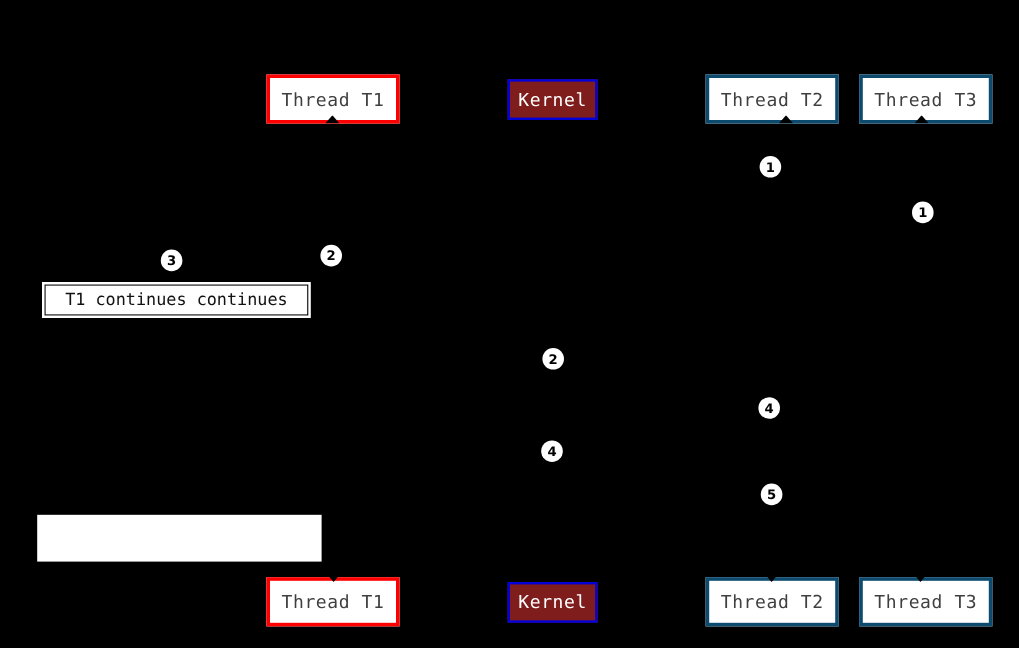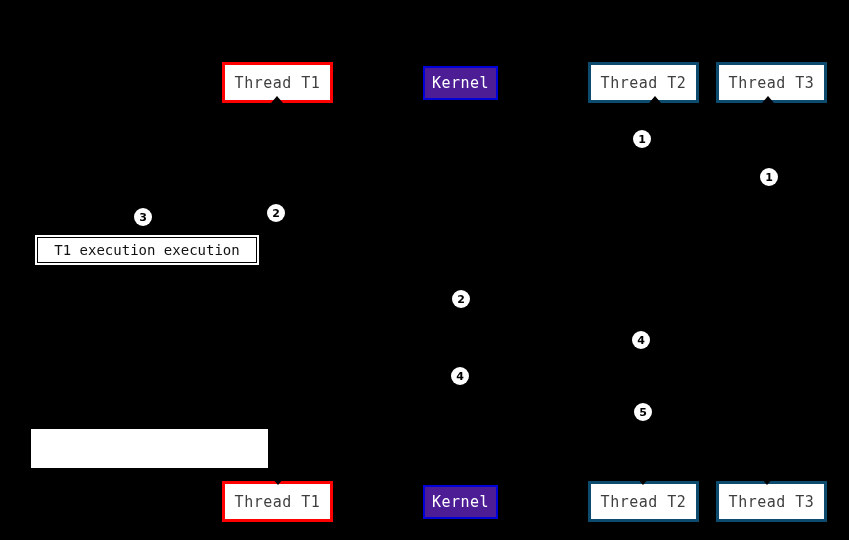--- a/index.html
+++ b/index.html
@@ -8,21 +8,21 @@
     overflow:hidden;font-family:"DejaVu Sans Mono","Liberation Mono",monospace;
   }
   .node{
     position:absolute;box-sizing:border-box;background:#ffffff;
     display:flex;align-items:center;justify-content:center;
     font-size:15px;color:#3f3f3f;letter-spacing:0.5px;
   }
   .thread-red{border:3px solid #ff0000;width:111px;height:41px;}
   .thread-blue{border:3px solid #0c4a6e;width:111px;height:41px;}
   .kernel{
-    background:#4c1d95;border:2px solid #0000d8;width:75px;height:34px;
+    background:#7f1d1d;border:2px solid #0000d8;width:75px;height:34px;
     color:#ffffff;font-size:15px;
   }
   .step{
     position:absolute;width:18px;height:18px;border-radius:50%;
     background:#ffffff;color:#000000;
     display:flex;align-items:center;justify-content:center;
     font-family:"DejaVu Sans","Liberation Sans",sans-serif;
     font-size:11px;font-weight:bold;
   }
   .note{
@@ -66,21 +66,21 @@
 
   <div class="step" style="left:633px;top:130px;">1</div>
   <div class="step" style="left:760px;top:168px;">1</div>
   <div class="step" style="left:134px;top:208px;">3</div>
   <div class="step" style="left:267px;top:204px;">2</div>
   <div class="step" style="left:452px;top:290px;">2</div>
   <div class="step" style="left:632px;top:331px;">4</div>
   <div class="step" style="left:451px;top:367px;">4</div>
   <div class="step" style="left:634px;top:403px;">5</div>
 
-  <div class="note">T1 execution execution</div>
+  <div class="note">T1 continues continues</div>
 
   <div class="blank-box"></div>
 
   <div class="node thread-red" style="left:222px;top:481px;">
     <span>Thread T1</span>
   </div>
   <div class="node kernel" style="left:423px;top:485px;">
     <span>Kernel</span>
   </div>
   <div class="node thread-blue" style="left:588px;top:481px;">

